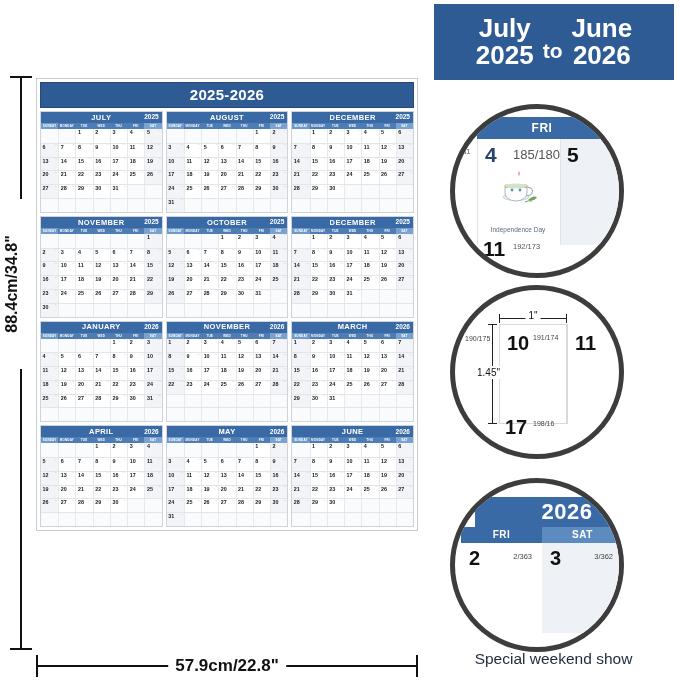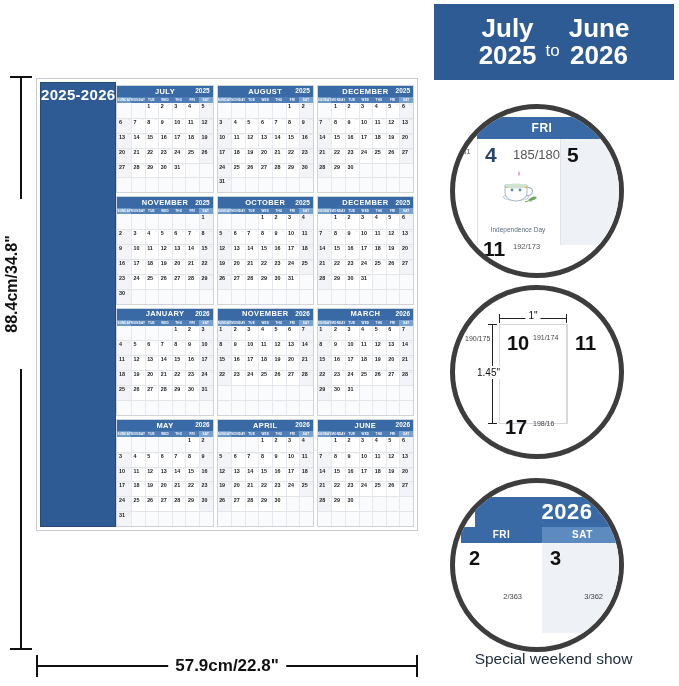--- a/index.html
+++ b/index.html
@@ -106,21 +106,21 @@
   
   #calendar-poster {
     position: absolute;
     left: 36px; top: 78px;
     width: 382px; height: 453px;
     background: #ffffff;
     border: 1px solid #c8ccd2;
     box-sizing: border-box;
     padding: 3px;
     display: flex;
-    flex-direction: row;
+    flex-direction: column;
   }
   #poster-title-bar {
     background: #2f5b94;
     color: #ffffff;
     text-align: center;
     font-size: 15px;
     font-weight: bold;
     letter-spacing: 0.3px;
     padding: 3px 0 4px;
     flex: 0 0 auto;
@@ -242,22 +242,22 @@
   }
   .range-block {
     color: #ffffff;
     font-size: 26px;
     font-weight: bold;
     line-height: 1.02;
     text-align: center;
   }
   .range-sep {
     color: #ffffff;
-    font-size: 17px;
-    font-weight: normal;
+    font-size: 21px;
+    font-weight: bold;
     align-self: center;
     padding-top: 8px;
     margin-top: 10px;
   }
 
   .callout {
     position: absolute;
     left: 22px;
     width: 174px; height: 174px;
     border-radius: 50%;
@@ -424,21 +424,21 @@
   #wk-dow .c.sat { background: #5d8bbf; }
   #wk-body {
     position: absolute;
     left: 6px; top: 60px;
     width: 162px; height: 90px;
     display: flex;
   }
   #wk-body .c { width: 50%; position: relative; }
   #wk-body .c.sat { background: #eef1f5; }
   #wk-body .num { position: absolute; left: 8px; top: 4px; font-size: 20px; font-weight: bold; color: #111; }
-  #wk-body .frac { position: absolute; right: 20px; top: 9px; font-size: 7.5px; color: #444; margin-top: 40px; }
+  #wk-body .frac { position: absolute; right: 10px; top: 9px; font-size: 7.5px; color: #444; }
 </style>
 </head>
 <body>
 
 <div id="left-panel">
 
 
   <div id="height-ruler">
     <div class="cap top"></div>
     <div class="stem"></div>
@@ -1905,334 +1905,334 @@
               <div class="day empty"></div>
               <div class="day empty"></div>
               <div class="day empty"></div>
               <div class="day empty"></div>
               <div class="day weekend empty"></div>
             </div>
           </div>
         </div>
         <div class="month-card">
           <div class="month-head">
-            <span class="month-name">MAY</span>
+            <span class="month-name">APRIL</span>
             <span class="month-year">2026</span>
           </div>
           <div class="dow-row">
             <div class="dow sun">SUNDAY</div>
             <div class="dow">MONDAY</div>
             <div class="dow">TUE</div>
             <div class="dow">WED</div>
             <div class="dow">THU</div>
             <div class="dow">FRI</div>
             <div class="dow sat">SAT</div>
           </div>
           <div class="weeks">
             <div class="week">
               <div class="day weekend empty"></div>
               <div class="day empty"></div>
               <div class="day empty"></div>
-              <div class="day empty"></div>
-              <div class="day empty"></div>
               <div class="day">
                 <span class="num">1</span>
                 <span class="frac">···</span>
               </div>
-              <div class="day weekend">
+              <div class="day">
                 <span class="num">2</span>
                 <span class="frac">···</span>
               </div>
-            </div>
-            <div class="week">
-              <div class="day weekend">
+              <div class="day">
                 <span class="num">3</span>
                 <span class="frac">···</span>
               </div>
-              <div class="day">
+              <div class="day weekend">
                 <span class="num">4</span>
                 <span class="frac">···</span>
               </div>
-              <div class="day">
+            </div>
+            <div class="week">
+              <div class="day weekend">
                 <span class="num">5</span>
                 <span class="frac">···</span>
               </div>
               <div class="day">
                 <span class="num">6</span>
                 <span class="frac">···</span>
               </div>
               <div class="day">
                 <span class="num">7</span>
                 <span class="frac">···</span>
               </div>
               <div class="day">
                 <span class="num">8</span>
                 <span class="frac">···</span>
               </div>
-              <div class="day weekend">
+              <div class="day">
                 <span class="num">9</span>
                 <span class="frac">···</span>
               </div>
-            </div>
-            <div class="week">
-              <div class="day weekend">
+              <div class="day">
                 <span class="num">10</span>
                 <span class="frac">···</span>
               </div>
-              <div class="day">
+              <div class="day weekend">
                 <span class="num">11</span>
                 <span class="frac">···</span>
               </div>
-              <div class="day">
+            </div>
+            <div class="week">
+              <div class="day weekend">
                 <span class="num">12</span>
                 <span class="frac">···</span>
               </div>
               <div class="day">
                 <span class="num">13</span>
                 <span class="frac">···</span>
               </div>
               <div class="day">
                 <span class="num">14</span>
                 <span class="frac">···</span>
               </div>
               <div class="day">
                 <span class="num">15</span>
                 <span class="frac">···</span>
               </div>
-              <div class="day weekend">
+              <div class="day">
                 <span class="num">16</span>
                 <span class="frac">···</span>
               </div>
-            </div>
-            <div class="week">
-              <div class="day weekend">
+              <div class="day">
                 <span class="num">17</span>
                 <span class="frac">···</span>
               </div>
-              <div class="day">
+              <div class="day weekend">
                 <span class="num">18</span>
                 <span class="frac">···</span>
               </div>
-              <div class="day">
+            </div>
+            <div class="week">
+              <div class="day weekend">
                 <span class="num">19</span>
                 <span class="frac">···</span>
               </div>
               <div class="day">
                 <span class="num">20</span>
                 <span class="frac">···</span>
               </div>
               <div class="day">
                 <span class="num">21</span>
                 <span class="frac">···</span>
               </div>
               <div class="day">
                 <span class="num">22</span>
                 <span class="frac">···</span>
               </div>
-              <div class="day weekend">
+              <div class="day">
                 <span class="num">23</span>
                 <span class="frac">···</span>
               </div>
-            </div>
-            <div class="week">
-              <div class="day weekend">
+              <div class="day">
                 <span class="num">24</span>
                 <span class="frac">···</span>
               </div>
-              <div class="day">
+              <div class="day weekend">
                 <span class="num">25</span>
                 <span class="frac">···</span>
               </div>
-              <div class="day">
+            </div>
+            <div class="week">
+              <div class="day weekend">
                 <span class="num">26</span>
                 <span class="frac">···</span>
               </div>
               <div class="day">
                 <span class="num">27</span>
                 <span class="frac">···</span>
               </div>
               <div class="day">
                 <span class="num">28</span>
                 <span class="frac">···</span>
               </div>
               <div class="day">
                 <span class="num">29</span>
                 <span class="frac">···</span>
               </div>
-              <div class="day weekend">
+              <div class="day">
                 <span class="num">30</span>
                 <span class="frac">···</span>
               </div>
-            </div>
-            <div class="week">
-              <div class="day weekend">
-                <span class="num">31</span>
-                <span class="frac">···</span>
-              </div>
+              <div class="day empty"></div>
+              <div class="day weekend empty"></div>
+            </div>
+            <div class="week">
+              <div class="day weekend empty"></div>
               <div class="day empty"></div>
               <div class="day empty"></div>
               <div class="day empty"></div>
               <div class="day empty"></div>
               <div class="day empty"></div>
               <div class="day weekend empty"></div>
             </div>
           </div>
         </div>
         <div class="month-card">
           <div class="month-head">
-            <span class="month-name">APRIL</span>
+            <span class="month-name">MAY</span>
             <span class="month-year">2026</span>
           </div>
           <div class="dow-row">
             <div class="dow sun">SUNDAY</div>
             <div class="dow">MONDAY</div>
             <div class="dow">TUE</div>
             <div class="dow">WED</div>
             <div class="dow">THU</div>
             <div class="dow">FRI</div>
             <div class="dow sat">SAT</div>
           </div>
           <div class="weeks">
             <div class="week">
               <div class="day weekend empty"></div>
               <div class="day empty"></div>
               <div class="day empty"></div>
+              <div class="day empty"></div>
+              <div class="day empty"></div>
               <div class="day">
                 <span class="num">1</span>
                 <span class="frac">···</span>
               </div>
-              <div class="day">
+              <div class="day weekend">
                 <span class="num">2</span>
                 <span class="frac">···</span>
               </div>
-              <div class="day">
+            </div>
+            <div class="week">
+              <div class="day weekend">
                 <span class="num">3</span>
                 <span class="frac">···</span>
               </div>
-              <div class="day weekend">
+              <div class="day">
                 <span class="num">4</span>
                 <span class="frac">···</span>
               </div>
-            </div>
-            <div class="week">
-              <div class="day weekend">
+              <div class="day">
                 <span class="num">5</span>
                 <span class="frac">···</span>
               </div>
               <div class="day">
                 <span class="num">6</span>
                 <span class="frac">···</span>
               </div>
               <div class="day">
                 <span class="num">7</span>
                 <span class="frac">···</span>
               </div>
               <div class="day">
                 <span class="num">8</span>
                 <span class="frac">···</span>
               </div>
-              <div class="day">
+              <div class="day weekend">
                 <span class="num">9</span>
                 <span class="frac">···</span>
               </div>
-              <div class="day">
+            </div>
+            <div class="week">
+              <div class="day weekend">
                 <span class="num">10</span>
                 <span class="frac">···</span>
               </div>
-              <div class="day weekend">
+              <div class="day">
                 <span class="num">11</span>
                 <span class="frac">···</span>
               </div>
-            </div>
-            <div class="week">
-              <div class="day weekend">
+              <div class="day">
                 <span class="num">12</span>
                 <span class="frac">···</span>
               </div>
               <div class="day">
                 <span class="num">13</span>
                 <span class="frac">···</span>
               </div>
               <div class="day">
                 <span class="num">14</span>
                 <span class="frac">···</span>
               </div>
               <div class="day">
                 <span class="num">15</span>
                 <span class="frac">···</span>
               </div>
-              <div class="day">
+              <div class="day weekend">
                 <span class="num">16</span>
                 <span class="frac">···</span>
               </div>
-              <div class="day">
+            </div>
+            <div class="week">
+              <div class="day weekend">
                 <span class="num">17</span>
                 <span class="frac">···</span>
               </div>
-              <div class="day weekend">
+              <div class="day">
                 <span class="num">18</span>
                 <span class="frac">···</span>
               </div>
-            </div>
-            <div class="week">
-              <div class="day weekend">
+              <div class="day">
                 <span class="num">19</span>
                 <span class="frac">···</span>
               </div>
               <div class="day">
                 <span class="num">20</span>
                 <span class="frac">···</span>
               </div>
               <div class="day">
                 <span class="num">21</span>
                 <span class="frac">···</span>
               </div>
               <div class="day">
                 <span class="num">22</span>
                 <span class="frac">···</span>
               </div>
-              <div class="day">
+              <div class="day weekend">
                 <span class="num">23</span>
                 <span class="frac">···</span>
               </div>
-              <div class="day">
+            </div>
+            <div class="week">
+              <div class="day weekend">
                 <span class="num">24</span>
                 <span class="frac">···</span>
               </div>
-              <div class="day weekend">
+              <div class="day">
                 <span class="num">25</span>
                 <span class="frac">···</span>
               </div>
-            </div>
-            <div class="week">
-              <div class="day weekend">
+              <div class="day">
                 <span class="num">26</span>
                 <span class="frac">···</span>
               </div>
               <div class="day">
                 <span class="num">27</span>
                 <span class="frac">···</span>
               </div>
               <div class="day">
                 <span class="num">28</span>
                 <span class="frac">···</span>
               </div>
               <div class="day">
                 <span class="num">29</span>
                 <span class="frac">···</span>
               </div>
-              <div class="day">
+              <div class="day weekend">
                 <span class="num">30</span>
                 <span class="frac">···</span>
               </div>
-              <div class="day empty"></div>
-              <div class="day weekend empty"></div>
-            </div>
-            <div class="week">
-              <div class="day weekend empty"></div>
+            </div>
+            <div class="week">
+              <div class="day weekend">
+                <span class="num">31</span>
+                <span class="frac">···</span>
+              </div>
               <div class="day empty"></div>
               <div class="day empty"></div>
               <div class="day empty"></div>
               <div class="day empty"></div>
               <div class="day empty"></div>
               <div class="day weekend empty"></div>
             </div>
           </div>
         </div>
         <div class="month-card">

